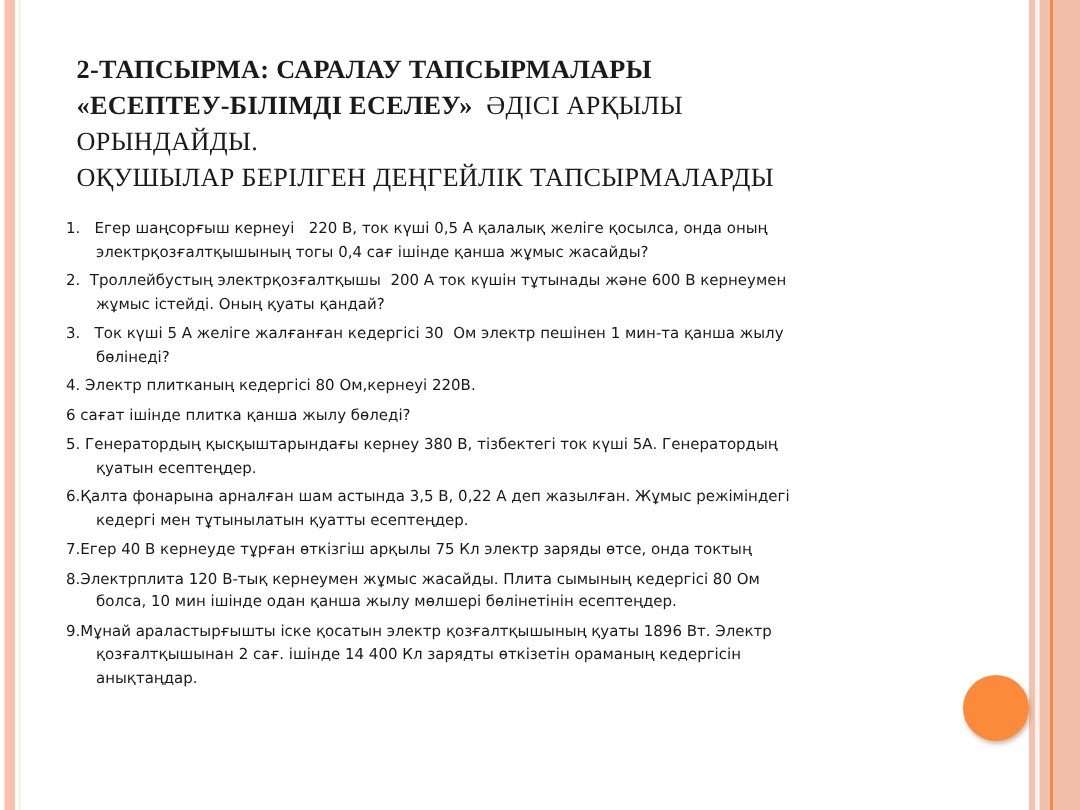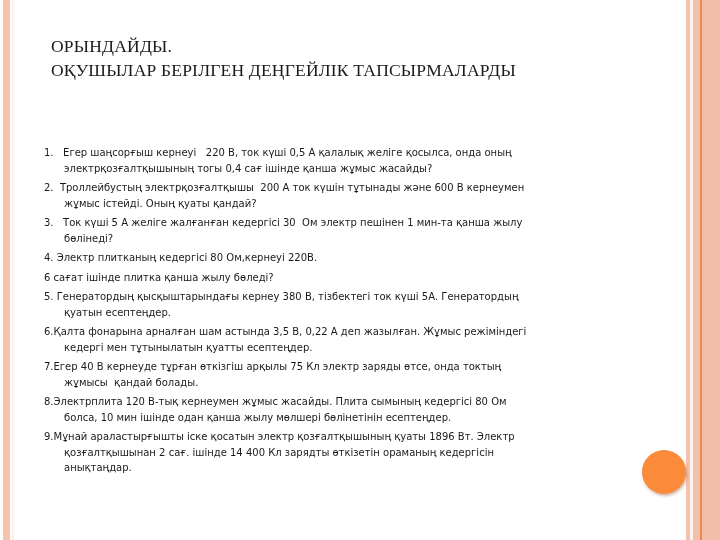--- a/index.html
+++ b/index.html
@@ -56,20 +56,22 @@
 
 <div class="right-deco">
   <div class="band1"></div>
   <div class="white"></div>
   <div class="band2"></div>
   <div class="orange"></div>
   <div class="band3"></div>
 </div>
 
 <div class="title">
+  <span class="bold">2-ТАПСЫРМА: САРАЛАУ ТАПСЫРМАЛАРЫ</span>
+  <span class="normal"><span class="bold2">«ЕСЕПТЕУ-БІЛІМДІ ЕСЕЛЕУ»</span><span style="white-space:pre">  ӘДІСІ АРҚЫЛЫ</span></span>
   <span class="normal">ОРЫНДАЙДЫ.</span>
   <span class="normal">ОҚУШЫЛАР БЕРІЛГЕН ДЕҢГЕЙЛІК ТАПСЫРМАЛАРДЫ</span>
 </div>
 
 <div class="items">
   <div class="item">
     <span class="line" style="white-space:pre">1.   Егер шаңсорғыш кернеуі   220 В, ток күші 0,5 А қалалық желіге қосылса, онда оның</span>
     <span class="line cont">электрқозғалтқышының тогы 0,4 сағ ішінде қанша жұмыс жасайды?</span>
   </div>
   <div class="item">
@@ -89,21 +91,20 @@
   <div class="item">
     <span class="line">5. Генератордың қысқыштарындағы кернеу 380 В, тізбектегі ток күші 5А. Генератордың</span>
     <span class="line cont">қуатын есептеңдер.</span>
   </div>
   <div class="item">
     <span class="line">6.Қалта фонарына арналған шам астында 3,5 В, 0,22 А деп жазылған. Жұмыс режіміндегі</span>
     <span class="line cont">кедергі мен тұтынылатын қуатты есептеңдер.</span>
   </div>
   <div class="item">
     <span class="line">7.Егер 40 В кернеуде тұрған өткізгіш арқылы 75 Кл электр заряды өтсе, онда токтың</span>
-    <span class="line cont" style="white-space:pre">жұмысы  қандай болады.</span>
   </div>
   <div class="item">
     <span class="line">8.Электрплита 120 В-тық кернеумен жұмыс жасайды. Плита сымының кедергісі 80 Ом</span>
     <span class="line cont">болса, 10 мин ішінде одан қанша жылу мөлшері бөлінетінін есептеңдер.</span>
   </div>
   <div class="item">
     <span class="line">9.Мұнай араластырғышты іске қосатын электр қозғалтқышының қуаты 1896 Вт. Электр</span>
     <span class="line cont">қозғалтқышынан 2 сағ. ішінде 14 400 Кл зарядты өткізетін ораманың кедергісін</span>
     <span class="line cont">анықтаңдар.</span>
   </div>

